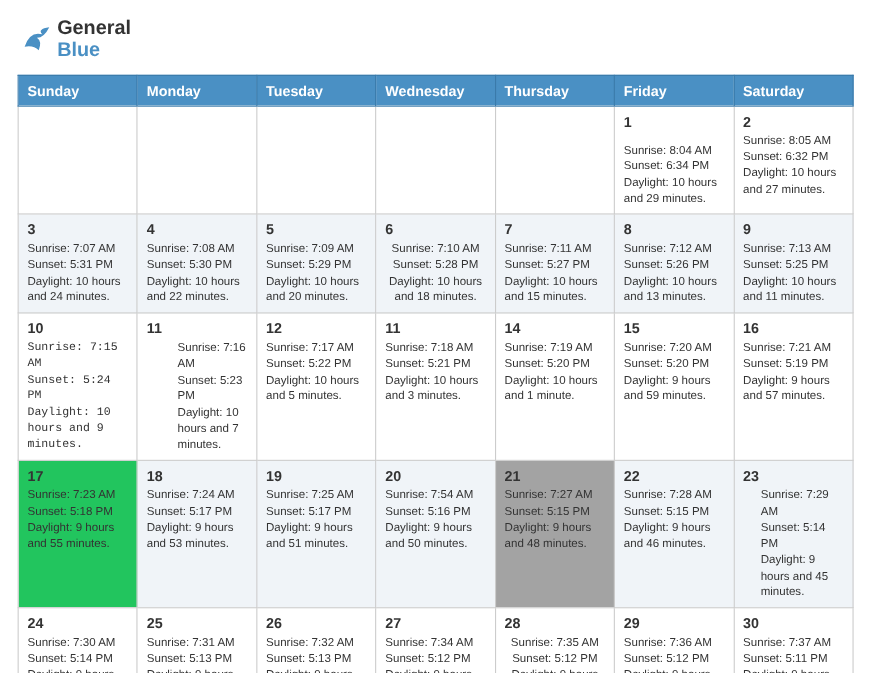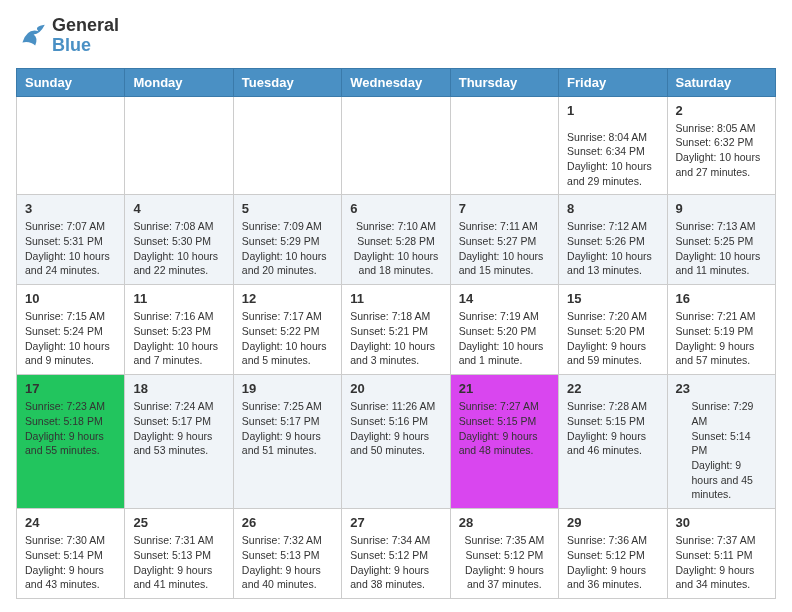--- a/index.html
+++ b/index.html
@@ -175,27 +175,27 @@
         <td style="background: rgb(240, 244, 248);">
           <div class="day-number">9</div>
           <div class="day-info" style="white-space: pre-line;">Sunrise: 7:13 AM
 Sunset: 5:25 PM
 Daylight: 10 hours and 11 minutes.</div>
         </td>
       </tr>
       <tr>
         <td>
           <div class="day-number">10</div>
-          <div class="day-info" style="white-space: pre-line;">Sunrise: 7:15 AM
+          <div class="day-info" style="white-space: pre-line; font-family: Liberation Mono, monospace;">Sunrise: 7:15 AM
 Sunset: 5:24 PM
 Daylight: 10 hours and 9 minutes.</div>
         </td>
         <td>
           <div class="day-number">11</div>
-          <div class="day-info" style="white-space: pre-line;">Sunrise: 7:16 AM
+          <div class="day-info" style="white-space: pre-line; margin-left: 28px;">Sunrise: 7:16 AM
 Sunset: 5:23 PM
 Daylight: 10 hours and 7 minutes.</div>
         </td>
         <td>
           <div class="day-number">12</div>
           <div class="day-info" style="white-space: pre-line;">Sunrise: 7:17 AM
 Sunset: 5:22 PM
 Daylight: 10 hours and 5 minutes.</div>
         </td>
         <td>
@@ -237,25 +237,25 @@
 Daylight: 9 hours and 53 minutes.</div>
         </td>
         <td style="background: rgb(240, 244, 248);">
           <div class="day-number">19</div>
           <div class="day-info" style="white-space: pre-line;">Sunrise: 7:25 AM
 Sunset: 5:17 PM
 Daylight: 9 hours and 51 minutes.</div>
         </td>
         <td style="background: rgb(240, 244, 248);">
           <div class="day-number">20</div>
-          <div class="day-info" style="white-space: pre-line;">Sunrise: 11:26 AM
+          <div class="day-info" style="white-space: pre-line;">Sunrise: 7:54 AM
 Sunset: 5:16 PM
 Daylight: 9 hours and 50 minutes.</div>
         </td>
-        <td style="background: #d946ef;">
+        <td style="background: #a3a3a3;">
           <div class="day-number">21</div>
           <div class="day-info" style="white-space: pre-line;">Sunrise: 7:27 AM
 Sunset: 5:15 PM
 Daylight: 9 hours and 48 minutes.</div>
         </td>
         <td style="background: rgb(240, 244, 248);">
           <div class="day-number">22</div>
           <div class="day-info" style="white-space: pre-line;">Sunrise: 7:28 AM
 Sunset: 5:15 PM
 Daylight: 9 hours and 46 minutes.</div>

